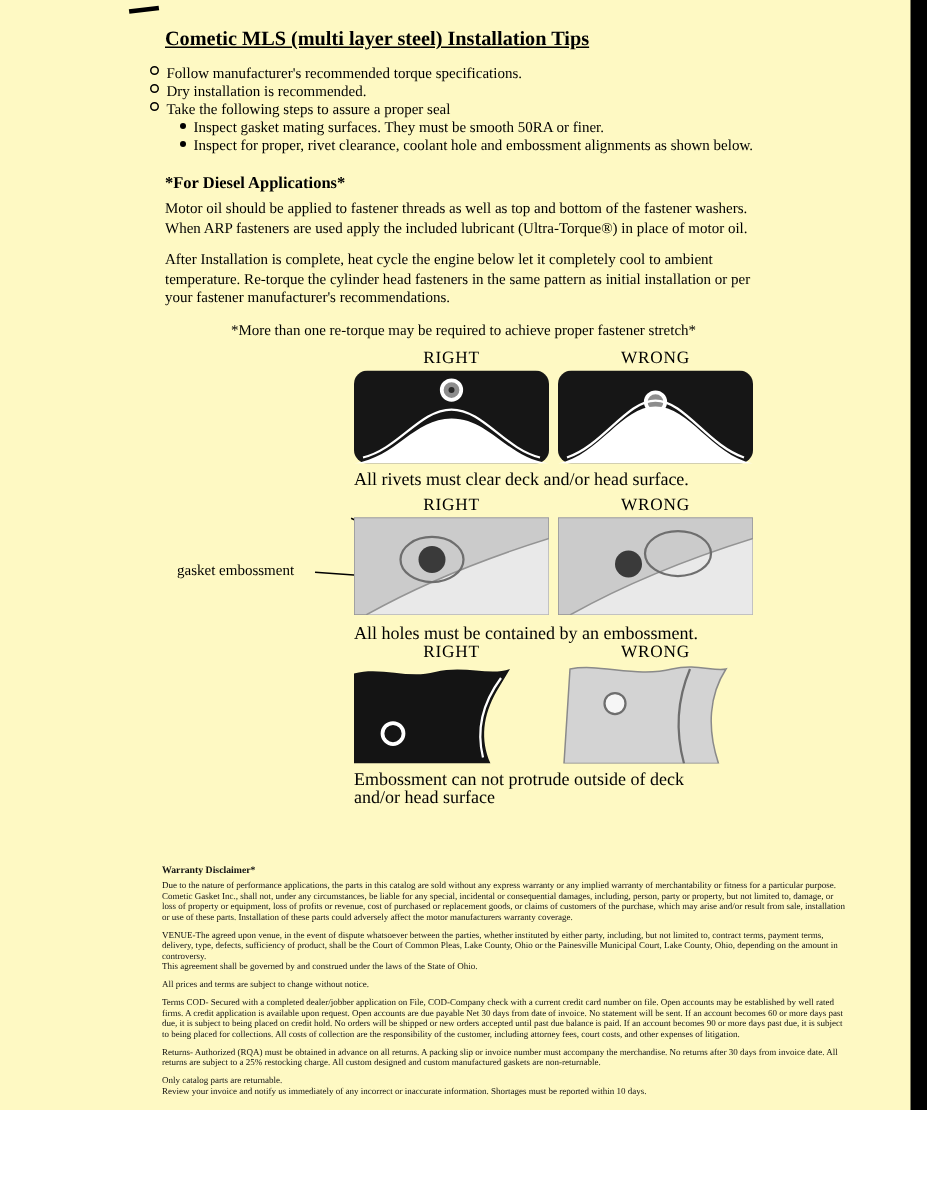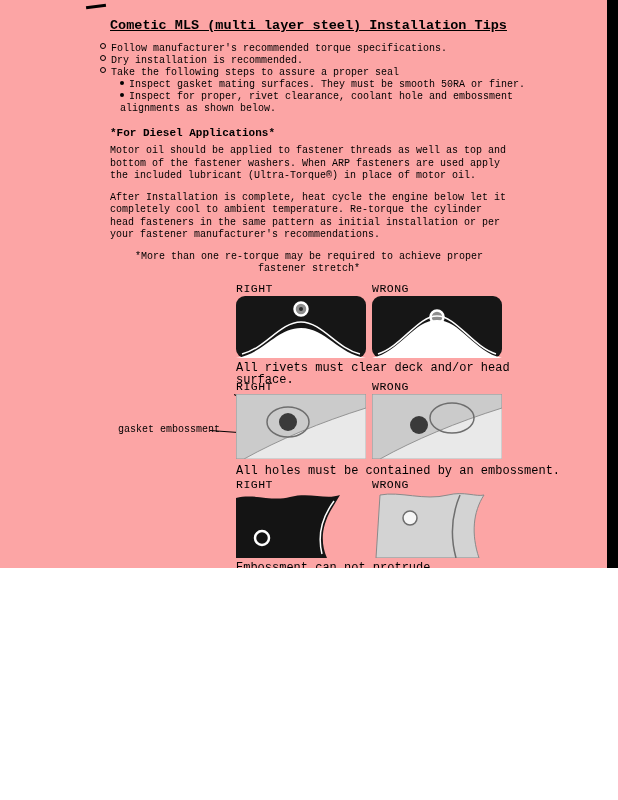--- a/index.html
+++ b/index.html
@@ -1,30 +1,30 @@
 <!DOCTYPE html>
 <html><head>
 <meta charset="utf-8">
 <style>
   html,body{margin:0;padding:0;background:#fff;}
-  .page{position:relative;width:618px;height:568px;background:#fca5a5;
-        font-family:Liberation Mono, monospace;color:#000;overflow:hidden;}
+  .page{position:relative;width:618px;height:740px;background:#fef9c3;
+        font-family:Liberation Serif, serif;color:#000;overflow:hidden;}
   .edge-right{position:absolute;right:0;top:0;width:11px;height:791px;background:#000;}
   .artifact{position:absolute;left:86px;top:5px;width:20px;height:3px;background:#000;transform:rotate(-7deg);}
   .content{position:absolute;left:96px;top:18px;width:474px;}
   .title{font-size:13.5px;font-weight:bold;text-decoration:underline;margin:0 0 10px 14px;}
   .b-line{margin:0 0 0 4px;line-height:12px;font-size:10px;}
   .sub{margin-left:24px;}
   .marker-o{display:inline-block;width:4px;height:4px;border:1px solid #000;border-radius:50%;margin-right:5px;vertical-align:2px;}
   .marker-f{display:inline-block;width:4px;height:4px;background:#000;border-radius:50%;margin-right:5px;vertical-align:2px;}
   .diesel-heading{font-size:11px;font-weight:bold;margin:12px 0 6px 14px;}
   .para{font-size:10px;line-height:12.5px;margin:0 0 9px 14px;width:398px;}
   .note{font-size:10px;line-height:12.5px;margin:0 0 0 14px;width:398px;text-align:center;}
   .diagrams{position:relative;height:322px;margin-top:6px;}
-  .dg-label{position:absolute;width:130px;text-align:left;font-size:11.5px;letter-spacing:.5px;}
+  .dg-label{position:absolute;width:130px;text-align:center;font-size:11.5px;letter-spacing:.5px;}
   .fig{position:absolute;width:130px;line-height:0;}
   .cap{position:absolute;font-size:12px;line-height:12px;}
   .callout{position:absolute;font-size:10px;line-height:11.5px;}
   .leader{position:absolute;height:1.4px;background:#000;transform-origin:left center;}
   .legal{margin:22px 0 0 12px;width:458px;font-size:6px;line-height:7px;color:#111;}
   .legal-h{font-weight:bold;font-size:6.5px;margin:0 0 4px;}
   .lp{margin:0 0 5px;}
   .lp.tight{margin:0;}
   .footer{position:absolute;left:392px;top:758px;font-size:15px;letter-spacing:.3px;}
 </style>

